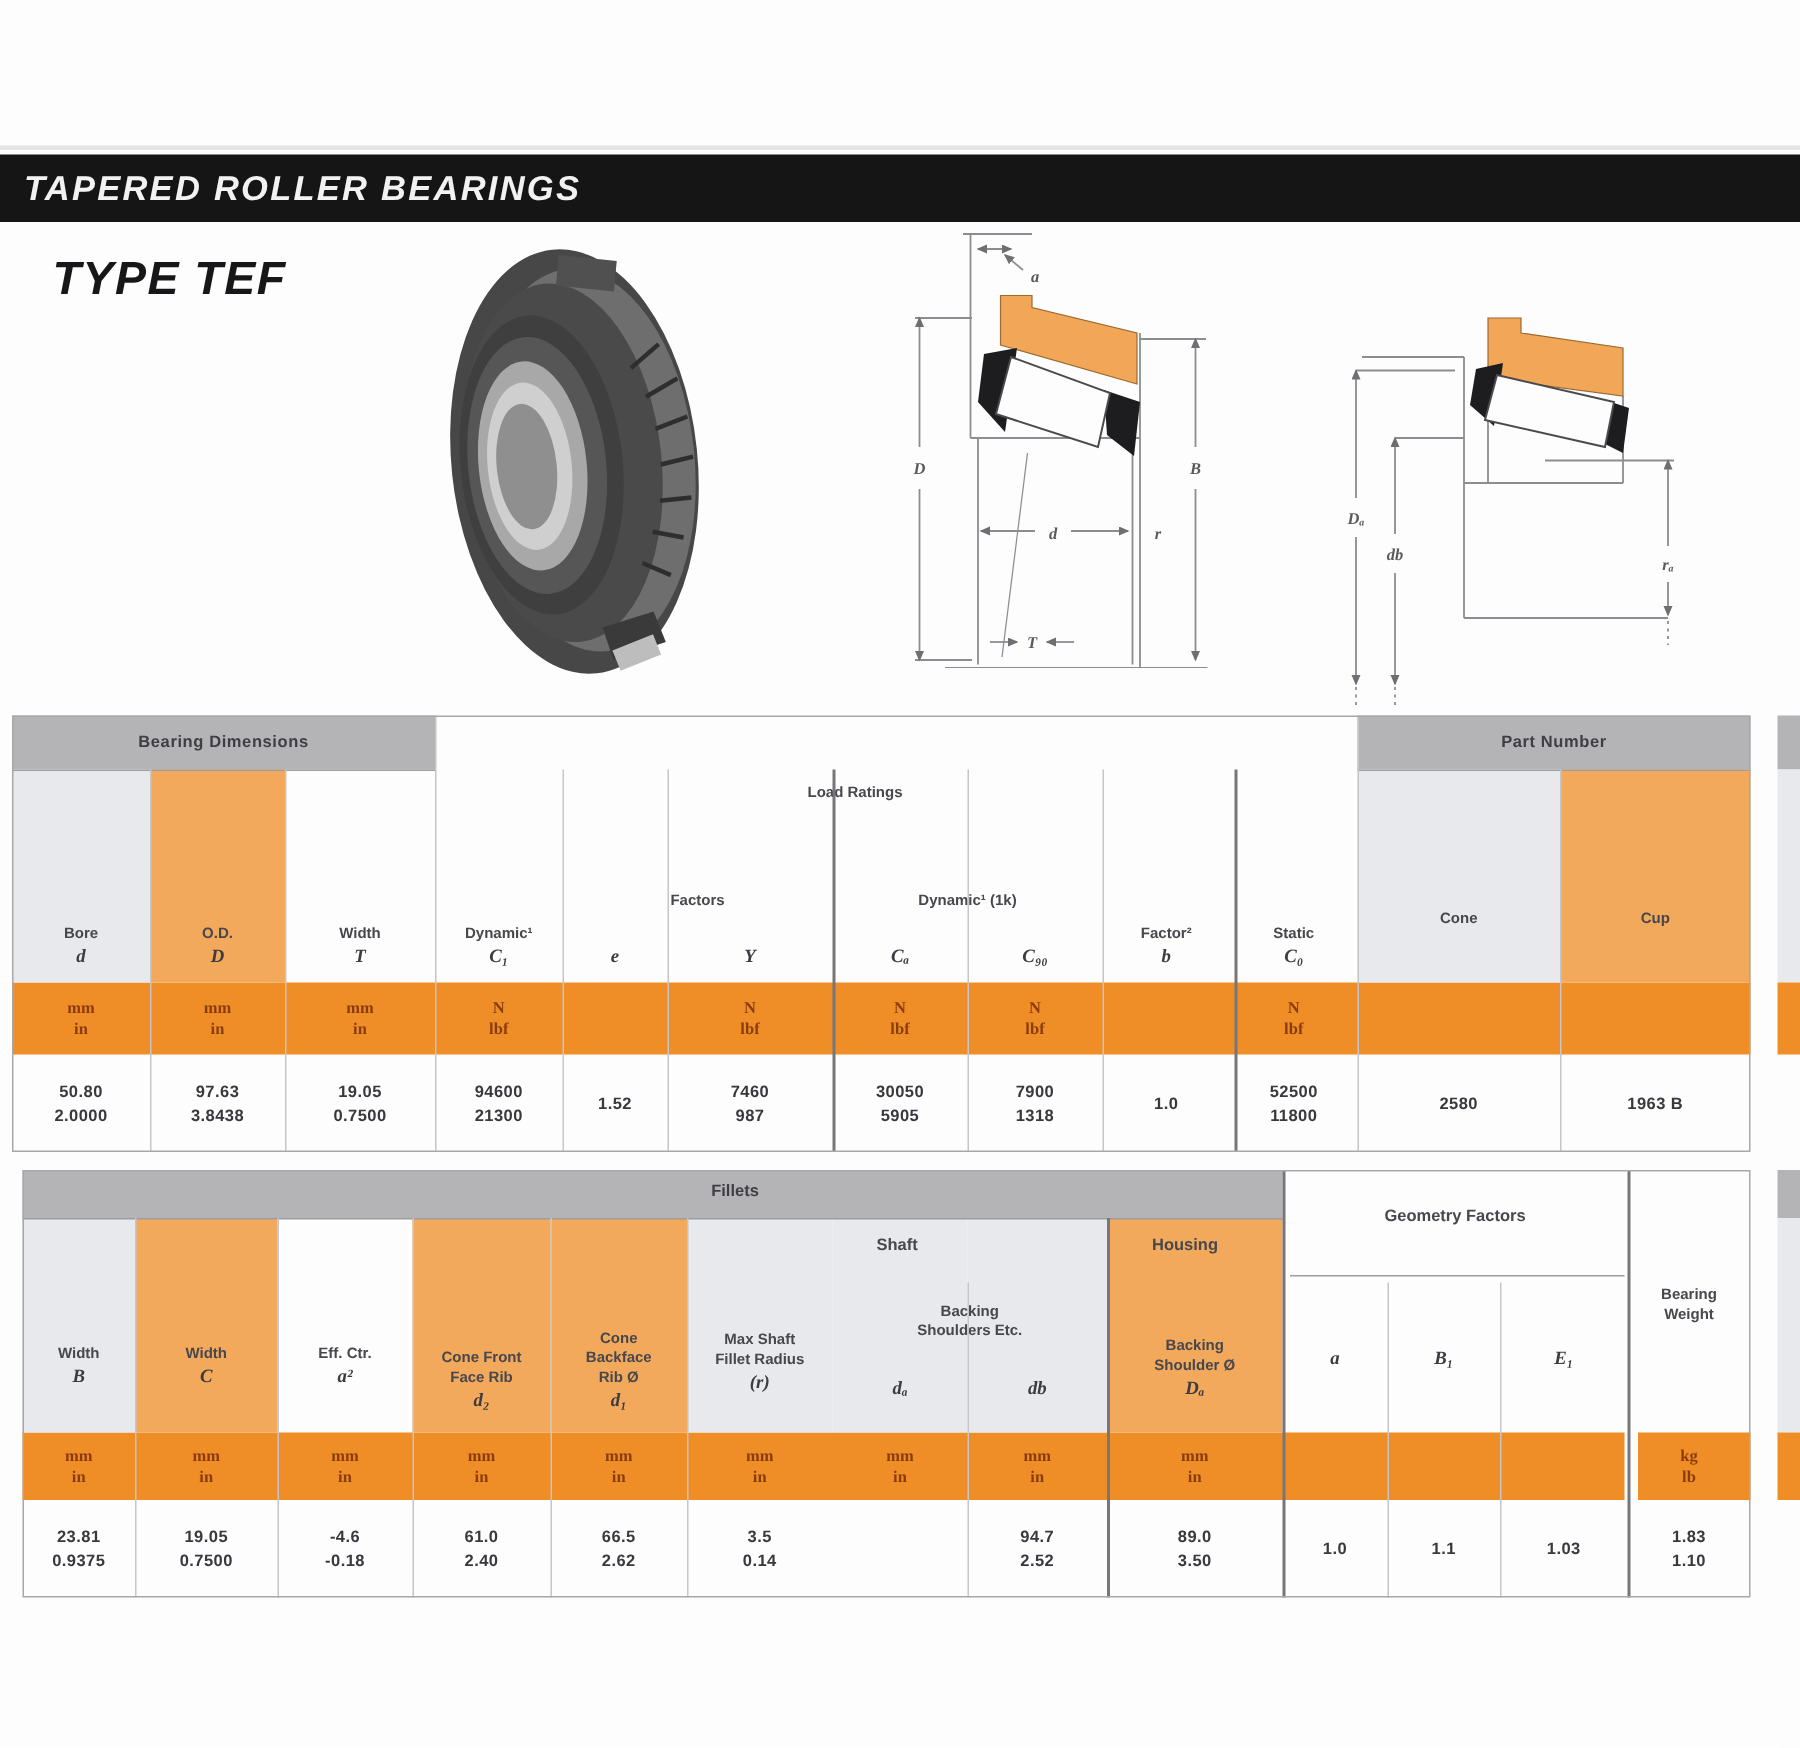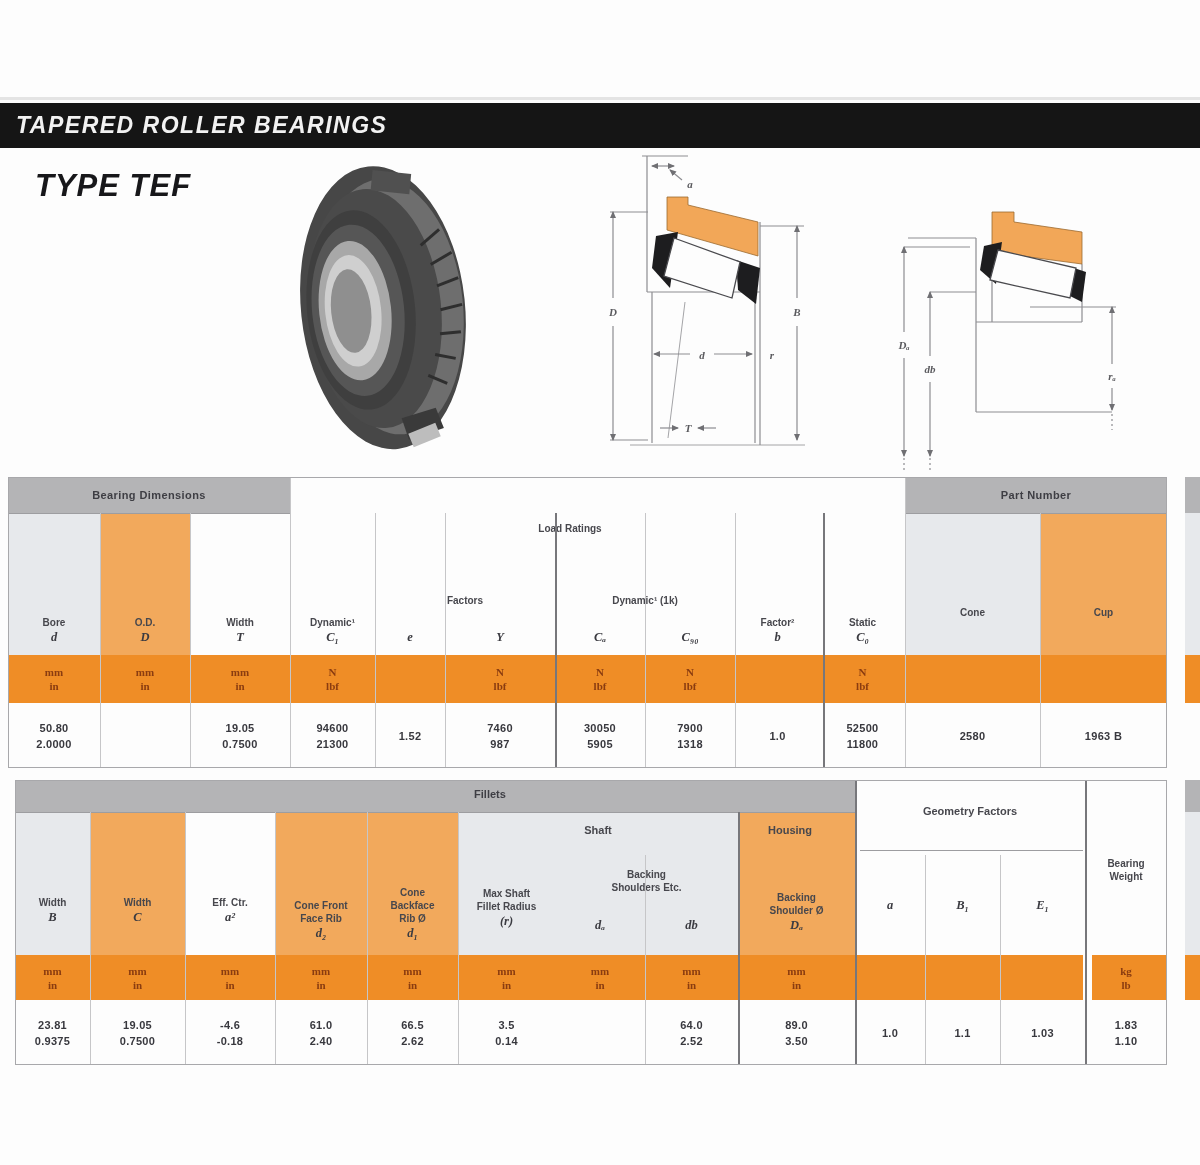--- a/index.html
+++ b/index.html
@@ -193,20 +193,24 @@
   </div>
   <div class="tcol t1c" style="left:100px;width:90px">
     <div class="hd or">
         <span class="lbl">O.D.</span>
         <span class="sym">D</span>
       </div>
     <div class="un">
         <span class="u">mm</span>
         <span class="u">in</span>
       </div>
+    <div class="va">
+        <span class="v">97.63</span>
+        <span class="v">3.8438</span>
+      </div>
   </div>
   <div class="tcol t1c" style="left:190px;width:100px">
     <div class="hd">
         <span class="lbl">Width</span>
         <span class="sym">T</span>
       </div>
     <div class="un">
         <span class="u">mm</span>
         <span class="u">in</span>
       </div>
@@ -461,21 +465,21 @@
   <div class="tcol t2c" style="left:645px;width:93px">
     <div class="bg gb"></div>
     <div class="hd pb22">
         <span class="sym">db</span>
       </div>
     <div class="un">
         <span class="u">mm</span>
         <span class="u">in</span>
       </div>
     <div class="va">
-        <span class="v">64.0</span>
+        <span class="v">94.7</span>
         <span class="v">2.52</span>
       </div>
   </div>
   <div class="tcol t2c" style="left:738px;width:117px">
     <div class="bg or"></div>
     <div class="hd pb22">
         <span class="lbl">Backing</span>
         <span class="lbl">Shoulder Ø</span>
         <span class="sym">Dₐ</span>
       </div>

